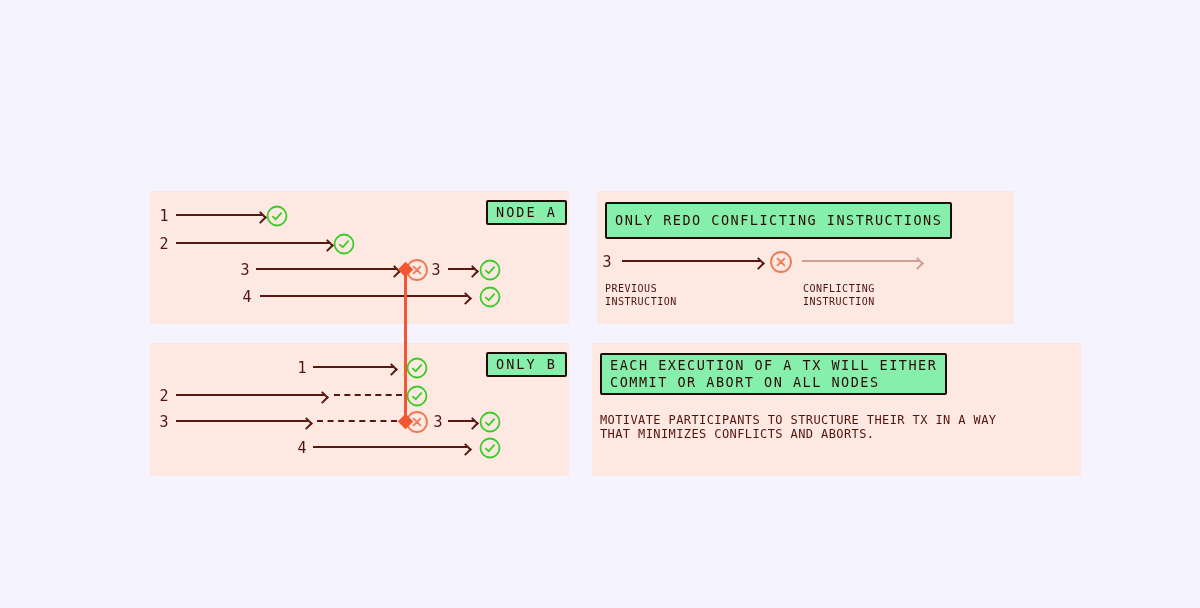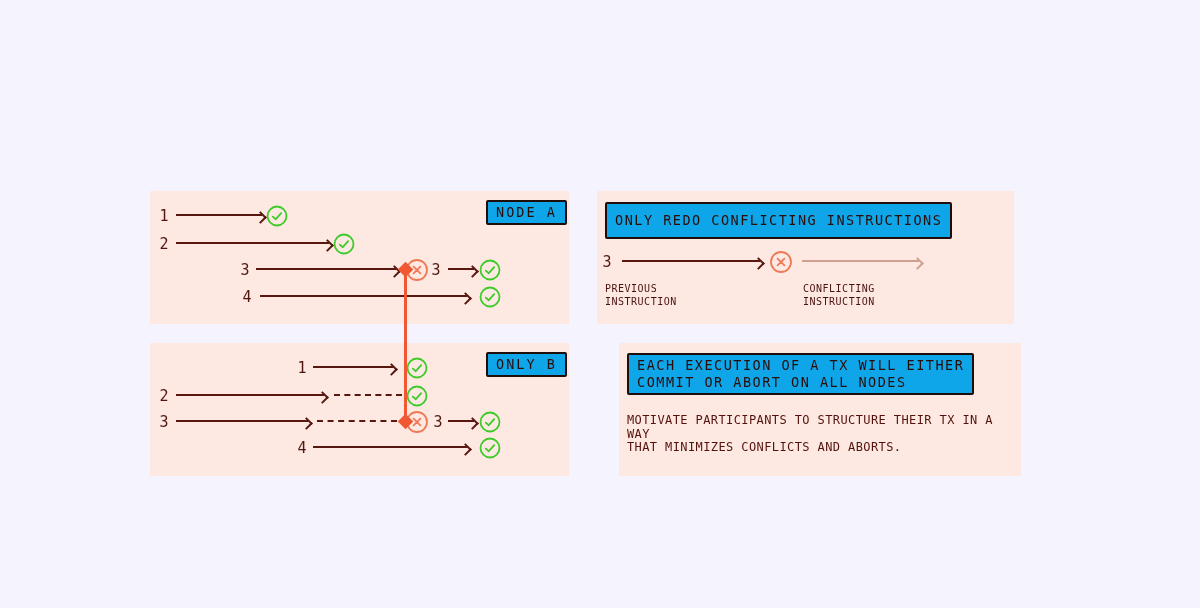--- a/index.html
+++ b/index.html
@@ -11,24 +11,24 @@
   .title {
     position:absolute; left:150px; top:136px; margin:0;
     font-family:"Liberation Sans", sans-serif;
     font-size:21px; line-height:26px; font-weight:700;
     color:#380f1d; letter-spacing:0.2px;
   }
   .panel { position:absolute; background:#fde9e2; }
   #panel-node-a { left:150px; top:191px; width:419px; height:133px; }
   #panel-node-b { left:150px; top:343px; width:419px; height:133px; }
   #panel-redo   { left:597px; top:191px; width:417px; height:133px; }
-  #panel-commit { left:619px; top:343px; width:402px; height:133px; }
+  #panel-commit { left:592px; top:343px; width:489px; height:133px; }
 
   .badge {
-    position:absolute; background:#0ea5e9; border:2px solid #1f0d09;
+    position:absolute; background:#86efac; border:2px solid #1f0d09;
     border-radius:2px; color:#2b0d08;
   }
   .node-badge { left:336px; top:9px; padding:2px 8px; font-size:13.5px; line-height:17px; letter-spacing:2px; }
   .redo-badge { left:8px; top:11px; padding:8px 8px; font-size:13.5px; line-height:17px; letter-spacing:1.5px; white-space:nowrap; }
   .commit-badge { left:8px; top:10px; padding:2px 8px; font-size:13.5px; line-height:17px; letter-spacing:1.5px; white-space:pre-line; }
 
   .num {
     position:absolute; width:14px; text-align:center;
     font-size:15px; line-height:20px; color:#50150f;
   }

